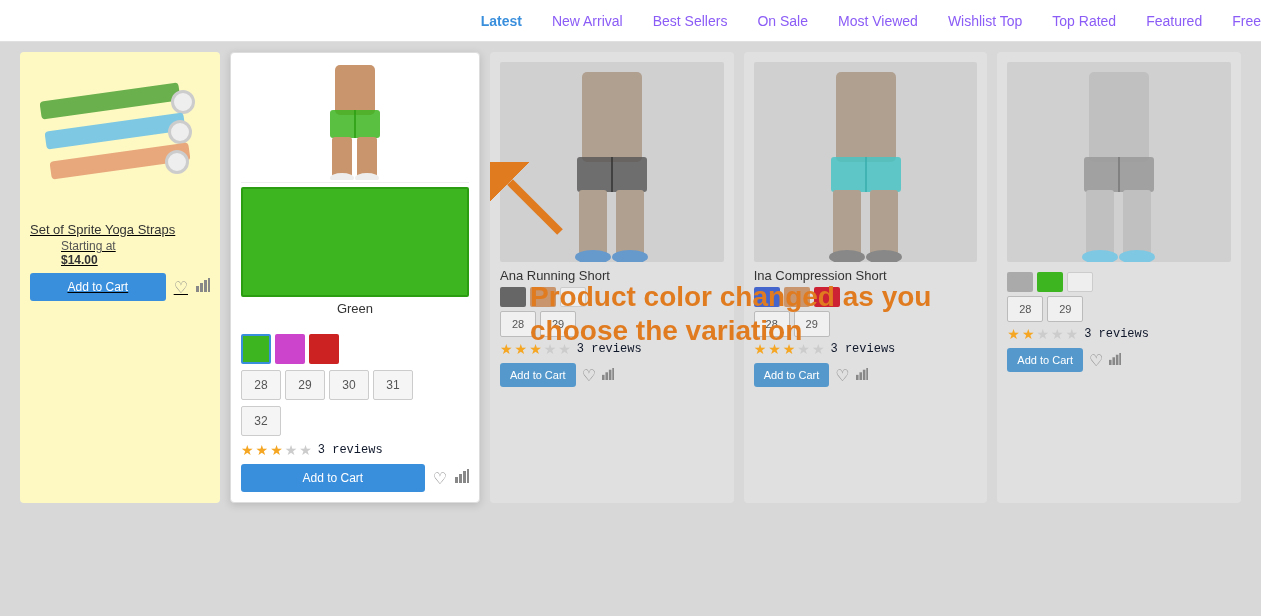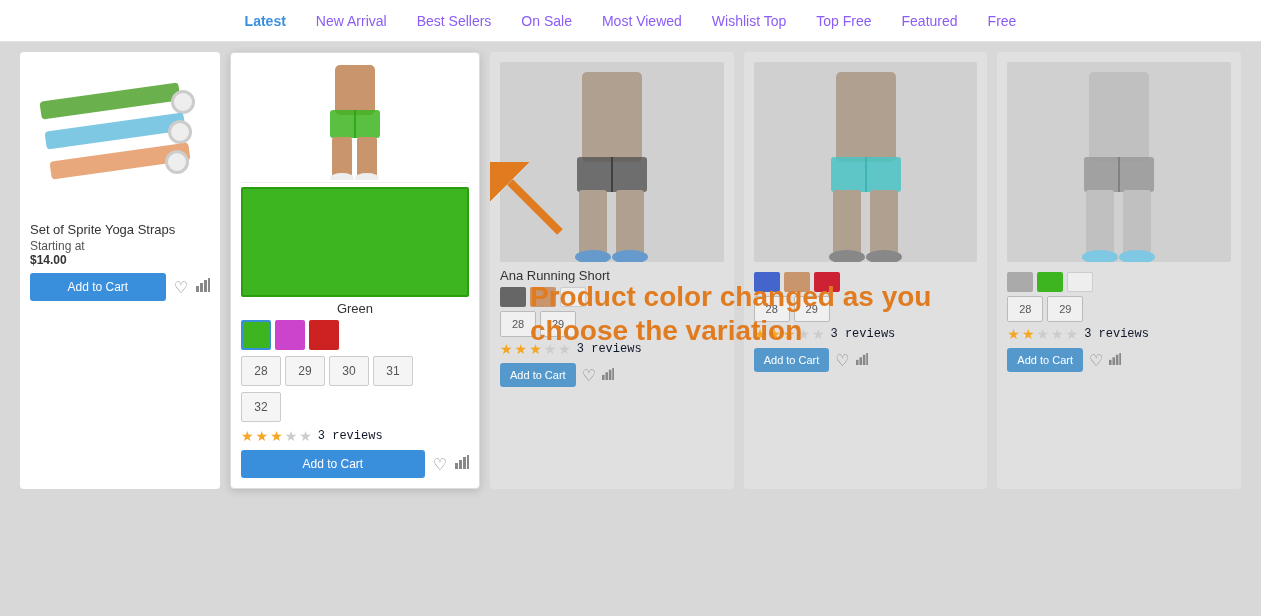--- a/index.html
+++ b/index.html
@@ -10,21 +10,21 @@
       min-height: 616px;
       overflow: hidden;
       position: relative;
     }
 
     
     .nav-bar {
       background: #fff;
       display: flex;
       align-items: center;
-      justify-content: center;
+      justify-content: flex-end;
       height: 42px;
       gap: 30px;
       border-bottom: 1px solid #e0e0e0;
     }
     .nav-item {
       font-size: 14px;
       color: #8b5cf6;
       cursor: pointer;
       text-decoration: none;
     }
@@ -101,21 +101,21 @@
       background: #3cb521;
       border: 2px solid #2a9e10;
       margin: 4px 0;
       border-radius: 2px;
     }
 
     .color-label {
       text-align: center;
       font-size: 13px;
       color: #333;
-      margin-bottom: 4px;
+      margin-bottom: 18px;
     }
 
     .color-swatches {
       display: flex;
       gap: 4px;
       margin-bottom: 6px;
     }
 
     .swatch {
       width: 30px;
@@ -154,20 +154,21 @@
     .product-title {
       font-size: 13px;
       color: #333;
       margin-bottom: 2px;
     }
 
     .product-price {
       font-size: 12px;
       color: #555;
       margin-bottom: 6px;
+      margin-left: 31px;
     }
     .product-price strong {
       color: #333;
     }
 
     .stars {
       display: flex;
       align-items: center;
       gap: 2px;
       margin-bottom: 6px;
@@ -305,25 +306,26 @@
       color: #e07b20;
       font-size: 28px;
       font-weight: bold;
       text-align: left;
       line-height: 1.2;
       max-width: 450px;
     }
 
     
     .yoga-card {
-      background: #ffffff;
+      background: #fef9c3;
       border-radius: 4px;
       padding: 10px;
       width: 200px;
       flex-shrink: 0;
+      text-decoration: underline;
     }
 
     
     .highlighted-top-img {
       width: 100%;
       height: 120px;
       display: flex;
       align-items: center;
       justify-content: center;
       border-bottom: 1px solid #eee;
@@ -333,21 +335,21 @@
 </head>
 <body>
 
 <nav class="nav-bar">
   <a class="nav-item active">Latest</a>
   <a class="nav-item">New Arrival</a>
   <a class="nav-item">Best Sellers</a>
   <a class="nav-item">On Sale</a>
   <a class="nav-item">Most Viewed</a>
   <a class="nav-item">Wishlist Top</a>
-  <a class="nav-item">Top Free</a>
+  <a class="nav-item">Top Rated</a>
   <a class="nav-item">Featured</a>
   <a class="nav-item">Free</a>
 </nav>
 
 <div class="product-grid">
 
   <div class="yoga-card">
     <div class="product-img-area">
       <div class="yoga-straps">
         <div class="strap strap-1"></div>
@@ -501,20 +503,21 @@
         <rect x="30" y="0" width="60" height="90" rx="5" fill="#b0a090"></rect>
         <rect x="25" y="85" width="70" height="35" rx="3" fill="#4ac4c4" opacity="0.85"></rect>
         <line x1="60" y1="85" x2="60" y2="120" stroke="#3aadad" stroke-width="1.5"></line>
         <rect x="27" y="118" width="28" height="65" rx="3" fill="#b0a090"></rect>
         <rect x="64" y="118" width="28" height="65" rx="3" fill="#b0a090"></rect>
         <ellipse cx="41" cy="185" rx="18" ry="7" fill="#888"></ellipse>
         <ellipse cx="78" cy="185" rx="18" ry="7" fill="#888"></ellipse>
       </svg>
     </div>
     <div class="bg-card-info">
+      <div class="product-title">Ina Compression Short</div>
       <div class="bg-swatches">
         <div class="bg-swatch" style="background:#4466cc;"></div>
         <div class="bg-swatch" style="background:#c8956c;"></div>
         <div class="bg-swatch" style="background:#cc2233;"></div>
       </div>
       <div class="bg-sizes">
         <div class="bg-size">28</div>
         <div class="bg-size">29</div>
       </div>
       <div class="stars">

